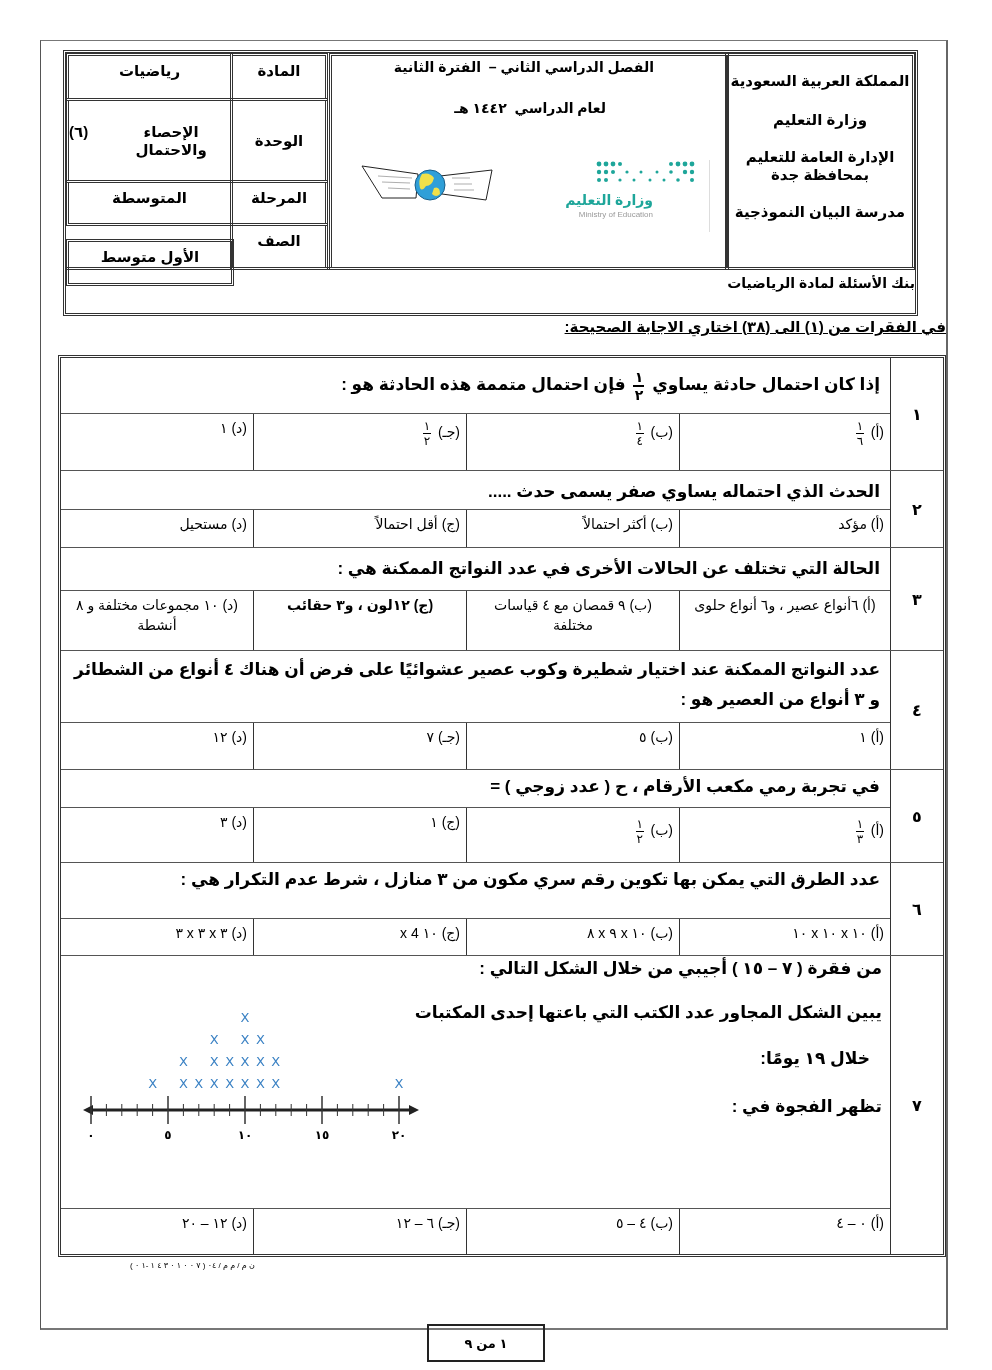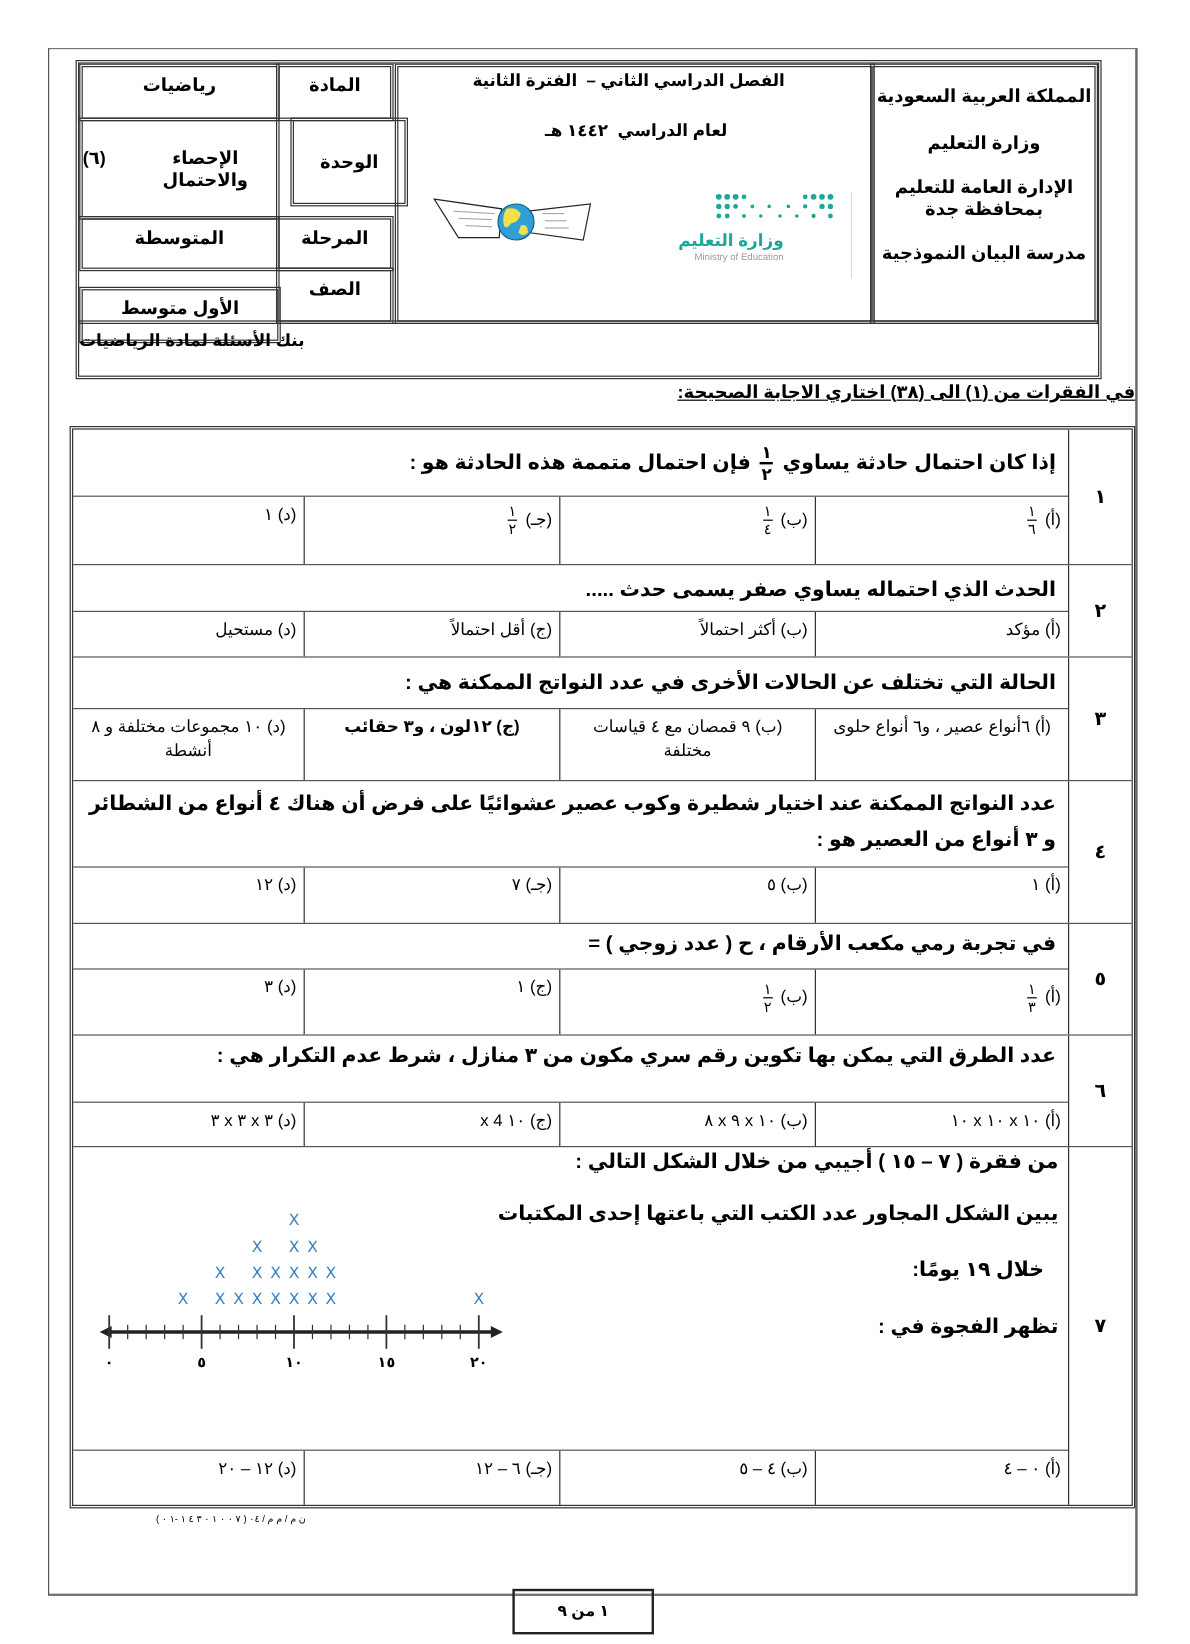--- a/index.html
+++ b/index.html
@@ -11,21 +11,21 @@
   .hcell { position: absolute; border: 3px double #333; box-sizing: border-box; display: flex; justify-content: center; text-align: center; font-weight: bold; font-size: 15px; direction: rtl; }
   .hcell.top { align-items: flex-start; padding-top: 6px; }
   .hcell.mid { align-items: center; }
   .hcell .stack { display: flex; flex-direction: row; gap: 24px; }
 
   .mid-cell { position: absolute; left: 263px; top: 0px; width: 400px; height: 217px; border: 3px double #333; box-sizing: border-box; direction: rtl; }
   .mid-cell .line1 { position: absolute; top: 3px; right: 72px; font-weight: bold; font-size: 14px; white-space: pre; }
   .mid-cell .line2 { position: absolute; top: 44px; right: 120px; font-weight: bold; font-size: 14px; white-space: pre; }
   .right-cell { position: absolute; right: 0px; top: 0px; width: 190px; height: 217px; border: 3px double #333; box-sizing: border-box; direction: rtl; display: flex; flex-direction: column; align-items: center; font-weight: bold; font-size: 15px; padding-top: 16px; gap: 0; text-align: center; }
   .right-cell .r { line-height: 18px; }
-  .bank-row { position: absolute; left: 0; top: 214px; width: 849px; height: 46px; box-sizing: border-box; border-top: 3px double #333; display: flex; justify-content: flex-end; padding-top: 5px; font-weight: bold; font-size: 14px; direction: rtl; }
+  .bank-row { position: absolute; left: 0; top: 214px; width: 849px; height: 46px; box-sizing: border-box; border-top: 3px double #333; display: flex; justify-content: flex-start; padding-top: 5px; font-weight: bold; font-size: 14px; direction: rtl; }
 
   .instructions { position: absolute; right: 46px; top: 318px; font-weight: bold; font-size: 15px; text-decoration: underline; direction: rtl; white-space: nowrap; }
 
   
   .qtable { position: absolute; left: 58px; top: 355px; width: 888px; border: 3px double #333; box-sizing: border-box; }
   .qrow { position: relative; display: flex; flex-direction: row-reverse; border-bottom: 1px solid #555; }
   .qrow:last-child { border-bottom: none; }
   .qnum { width: 52px; flex: none; border-left: 1px solid #333; display: flex; align-items: center; justify-content: center; font-weight: bold; font-size: 16px; }
   .qbody { flex: 1; display: flex; flex-direction: column; }
   .qtext { direction: rtl; font-weight: bold; font-size: 17px; padding: 6px 10px 0 10px; border-bottom: 1px solid #555; box-sizing: border-box; line-height: 30px; }
@@ -68,21 +68,21 @@
   <div class="hcell top" style="left:0;top:127px;width:167px;height:46px;">
       <span>المتوسطة</span>
     </div>
   <div class="hcell top" style="left:0;top:186px;width:168px;height:47px;">
       <span>الأول متوسط</span>
     </div>
 
   <div class="hcell top" style="left:164px;top:0;width:98px;height:48px;">
       <span>المادة</span>
     </div>
-  <div class="hcell mid" style="left:164px;top:45px;width:98px;height:74px;margin-left:12px;">
+  <div class="hcell mid" style="left:164px;top:45px;width:98px;height:85px;">
       <span>الوحدة</span>
     </div>
   <div class="hcell top" style="left:164px;top:127px;width:98px;height:46px;">
       <span>المرحلة</span>
     </div>
   <div class="hcell top" style="left:164px;top:170px;width:98px;height:47px;">
       <span>الصف</span>
     </div>
 
   <div class="mid-cell">

